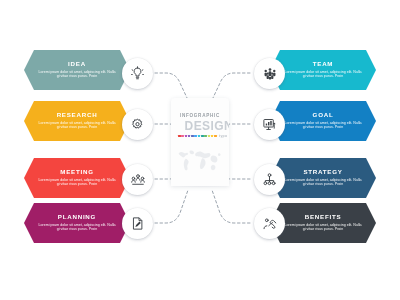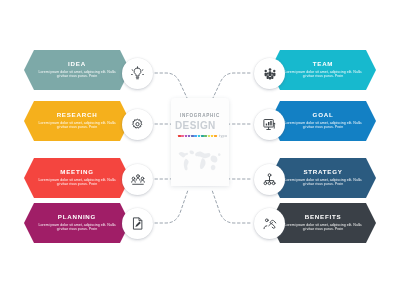--- a/index.html
+++ b/index.html
@@ -83,22 +83,22 @@
     -webkit-clip-path:polygon(0 100%, 0 5px, 29px 0, 58px 5px, 58px 100%);
   }
   .logo-top{
     position:absolute;left:0;top:15px;width:58px;
     text-align:center;
     font-size:4.6px;letter-spacing:.7px;
     color:#9aa0a6;font-weight:bold;
   }
   .logo-main{
     position:absolute;left:4px;top:21px;width:58px;
-    text-align:left;
-    font-size:10px;letter-spacing:.4px;
+    text-align:right;
+    font-size:12px;letter-spacing:.4px;
     color:#c9ced4;font-weight:bold;
     line-height:14px;
   }
   .swatch-row{
     position:absolute;left:7px;top:36px;
     display:flex;align-items:center;gap:.7px;
   }
   .sw{width:2.6px;height:2.6px;border-radius:.4px;}
   .swatch-label{
     font-size:3.4px;color:#b9bfc6;margin-left:1.6px;

